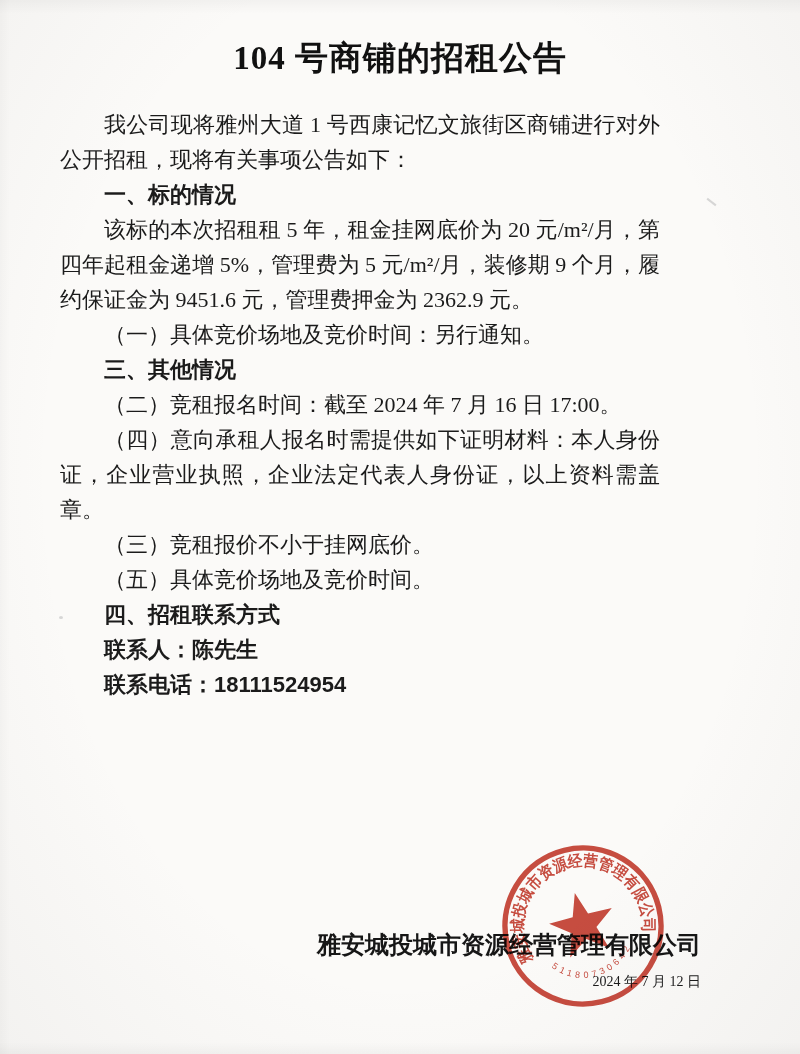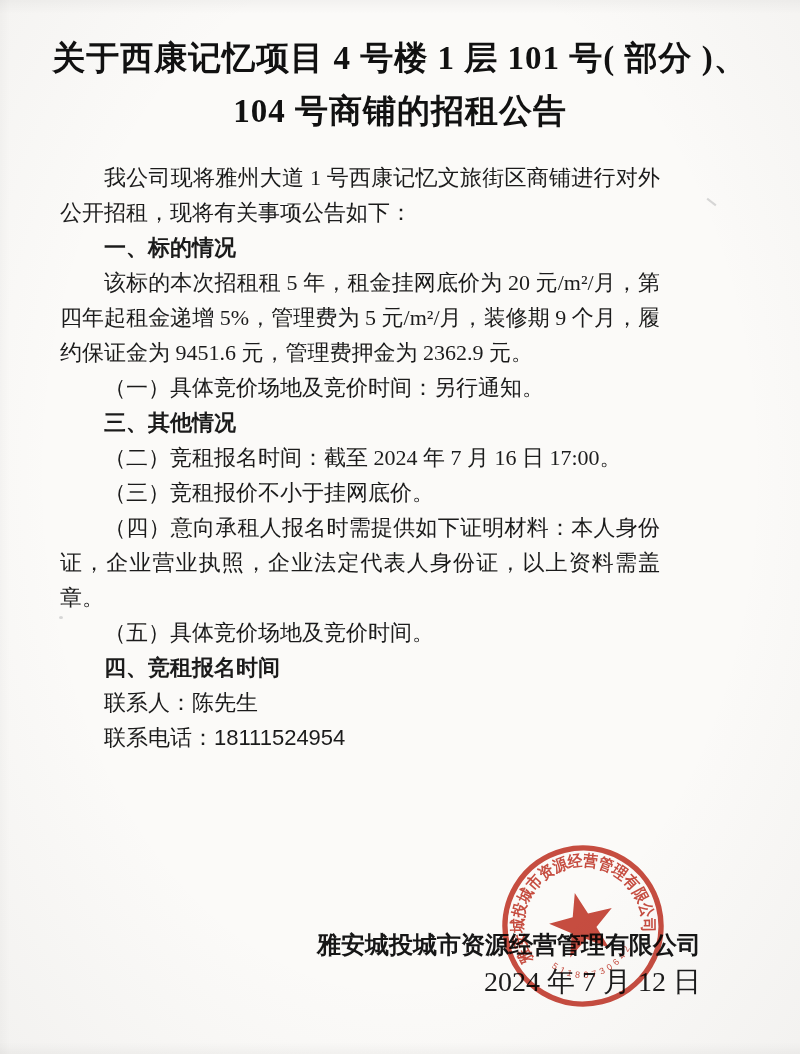--- a/index.html
+++ b/index.html
@@ -39,38 +39,38 @@
     color:#1b1b1b;
   }
   .indent { text-indent:2em; }
   .heading {
     font-family:"Liberation Sans", sans-serif;
     font-weight:700;
     color:#111;
   }
   .contact {
     font-family:"Liberation Sans", sans-serif;
-    font-weight:400;
+    font-weight:700;
     color:#151515;
   }
   .footer {
     position:absolute;
     right:99px;
     top:930px;
     text-align:right;
   }
   .footer .company {
     font-size:24px;
     font-weight:700;
     line-height:30px;
     color:#161616;
   }
   .footer .date {
     margin-top:8px;
-    font-size:28px;
+    font-size:14px;
     line-height:28px;
     color:#1b1b1b;
   }
   .seal {
     position:absolute;
     left:483px;
     top:826px;
     width:200px;
     height:200px;
     transform:rotate(-14deg);
@@ -105,39 +105,38 @@
     border-radius:50%;
     opacity:0.8;
   }
 </style>
 </head>
 <body>
 
 <div class="page">
 
   <h1 class="title-block">
-    <span class="title-line">关于西康记忆项目 4 号楼 1 层 101 号( 部分 )、</span>
     <span class="title-line">104 号商铺的招租公告</span>
   </h1>
 
   <div class="content">
     <p class="indent">我公司现将雅州大道 1 号西康记忆文旅街区商铺进行对外公开招租，现将有关事项公告如下：</p>
 
     <p class="indent heading">一、标的情况</p>
 
     <p class="indent">该标的本次招租租 5 年，租金挂网底价为 20 元/m²/月，第四年起租金递增 5%，管理费为 5 元/m²/月，装修期 9 个月，履约保证金为 9451.6 元，管理费押金为 2362.9 元。</p>
 
     <p class="indent">（一）具体竞价场地及竞价时间：另行通知。</p>
     <p class="indent heading">三、其他情况</p>
     <p class="indent">（二）竞租报名时间：截至 2024 年 7 月 16 日 17:00。</p>
+    <p class="indent">（四）意向承租人报名时需提供如下证明材料：本人身份证，企业营业执照，企业法定代表人身份证，以上资料需盖章。</p>
     <p class="indent">（三）竞租报价不小于挂网底价。</p>
-    <p class="indent">（四）意向承租人报名时需提供如下证明材料：本人身份证，企业营业执照，企业法定代表人身份证，以上资料需盖章。</p>
     <p class="indent">（五）具体竞价场地及竞价时间。</p>
 
-    <p class="indent heading">四、竞租报名时间</p>
+    <p class="indent heading">四、招租联系方式</p>
     <p class="indent contact">联系人：陈先生</p>
     <p class="indent contact">联系电话：18111524954</p>
   </div>
 
   <div class="footer">
     <div class="company">雅安城投城市资源经营管理有限公司</div>
     <div class="date">2024 年 7 月 12 日</div>
   </div>
 
   <div class="seal">

